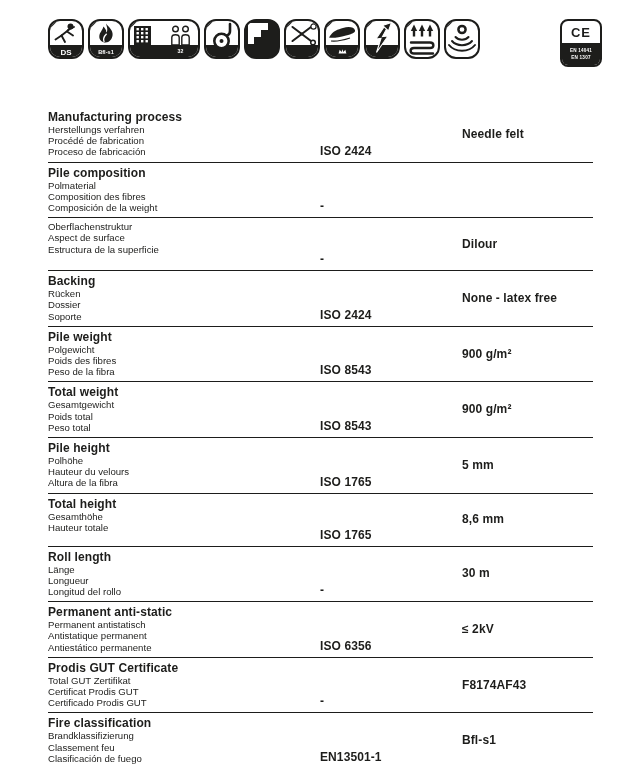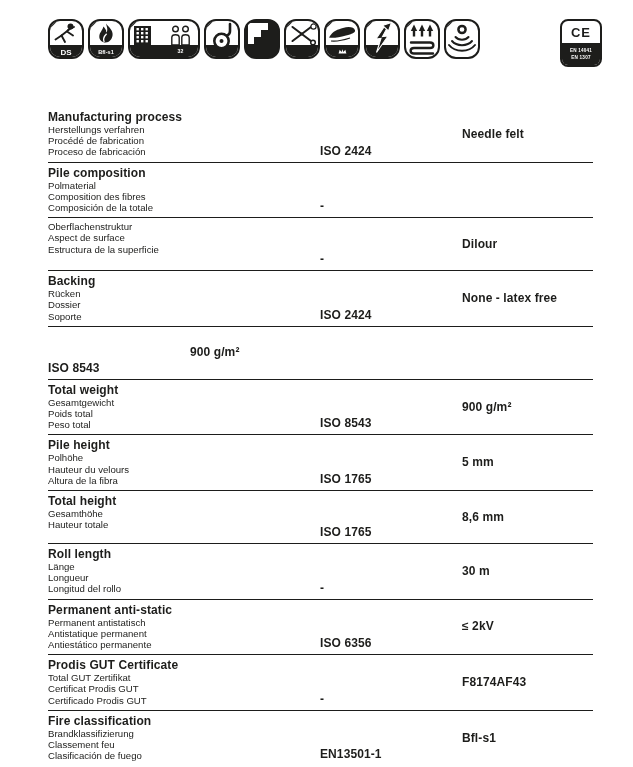--- a/index.html
+++ b/index.html
@@ -186,21 +186,21 @@
     <div class="c3">
       <span class="val">Needle felt</span>
     </div>
   </div>
 
   <div class="row">
     <div class="c1">
       <div class="title">Pile composition</div>
       <div class="sub">Polmaterial</div>
       <div class="sub">Composition des fibres</div>
-      <div class="sub">Composición de la totale</div>
+      <div class="sub">Composición de la weight</div>
     </div>
     <div class="c2">
       <span class="std">-</span>
     </div>
   </div>
 
   <div class="row">
     <div class="c1">
       <div class="sub">Oberflachenstruktur</div>
       <div class="sub">Aspect de surface</div>
@@ -223,20 +223,26 @@
     </div>
     <div class="c2">
       <span class="std">ISO 2424</span>
     </div>
     <div class="c3">
       <span class="val">None - latex free</span>
     </div>
   </div>
 
   <div class="row">
+    <div class="c1">
+      <div class="title">Pile weight</div>
+      <div class="sub">Polgewicht</div>
+      <div class="sub">Poids des fibres</div>
+      <div class="sub">Peso de la fibra</div>
+    </div>
     <div class="c2">
       <span class="std">ISO 8543</span>
     </div>
     <div class="c3">
       <span class="val">900 g/m²</span>
     </div>
   </div>
 
   <div class="row">
     <div class="c1">

